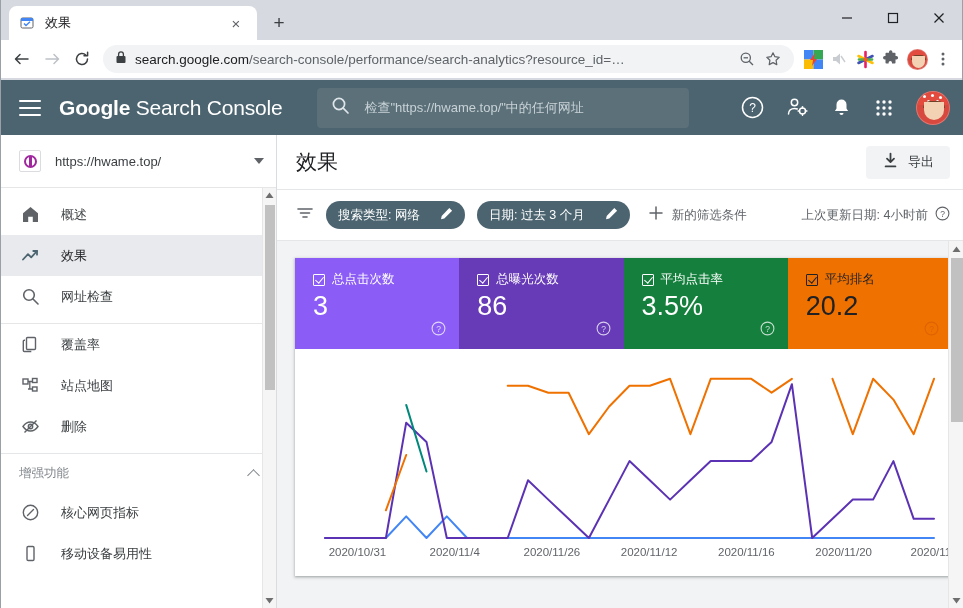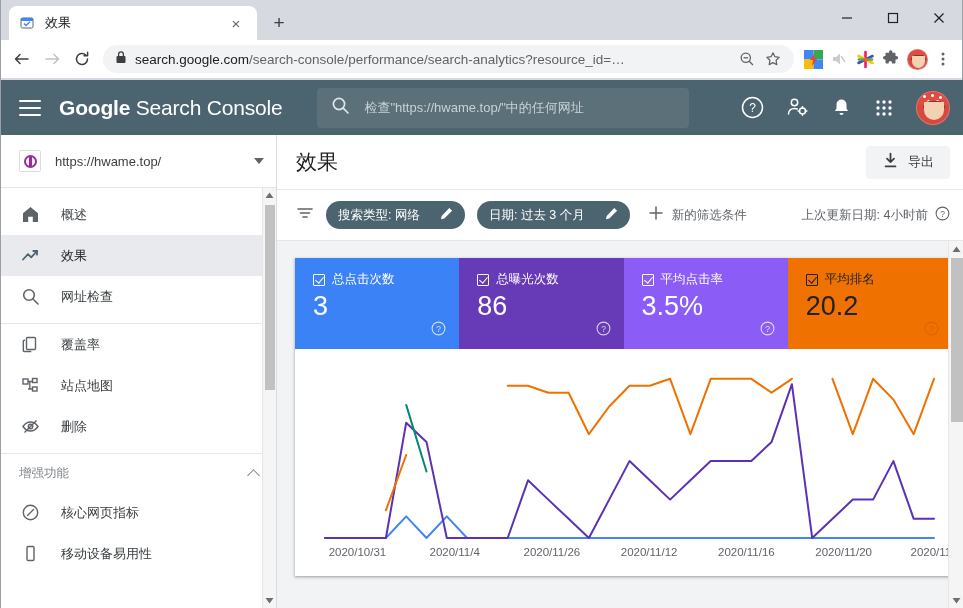--- a/index.html
+++ b/index.html
@@ -524,21 +524,21 @@
                   <text x="7.5" y="11" font-size="8.5" fill="#5f6368" text-anchor="middle" font-family="Liberation Sans">?</text>
                 </svg>
             </span>
           </span>
         </div>
 
         <div class="content-area">
           <div class="card">
 
             <div class="metrics">
-              <div class="metric" style="background:#3b82f6;">
+              <div class="metric" style="background:#8b5cf6;">
                 <div class="mrow">
                   <span class="mcheck"></span>
                   <span class="mlabel">总点击次数</span>
                 </div>
                 <div class="mvalue">3</div>
                 <span class="mhelp">
                   <svg width="15" height="15" viewBox="0 0 15 15">
                       <circle cx="7.5" cy="7.5" r="6.4" fill="none" stroke="#fff" stroke-width="1.1"></circle>
                       <text x="7.5" y="11" font-size="8.5" fill="#fff" text-anchor="middle" font-family="Liberation Sans">?</text>
                     </svg>
@@ -550,21 +550,21 @@
                   <span class="mlabel">总曝光次数</span>
                 </div>
                 <div class="mvalue">86</div>
                 <span class="mhelp">
                   <svg width="15" height="15" viewBox="0 0 15 15">
                       <circle cx="7.5" cy="7.5" r="6.4" fill="none" stroke="#fff" stroke-width="1.1"></circle>
                       <text x="7.5" y="11" font-size="8.5" fill="#fff" text-anchor="middle" font-family="Liberation Sans">?</text>
                     </svg>
                 </span>
               </div>
-              <div class="metric" style="background:#8b5cf6;">
+              <div class="metric" style="background:#15803d;">
                 <div class="mrow">
                   <span class="mcheck"></span>
                   <span class="mlabel">平均点击率</span>
                 </div>
                 <div class="mvalue">3.5%</div>
                 <span class="mhelp">
                   <svg width="15" height="15" viewBox="0 0 15 15">
                       <circle cx="7.5" cy="7.5" r="6.4" fill="none" stroke="#fff" stroke-width="1.1"></circle>
                       <text x="7.5" y="11" font-size="8.5" fill="#fff" text-anchor="middle" font-family="Liberation Sans">?</text>
                     </svg>

